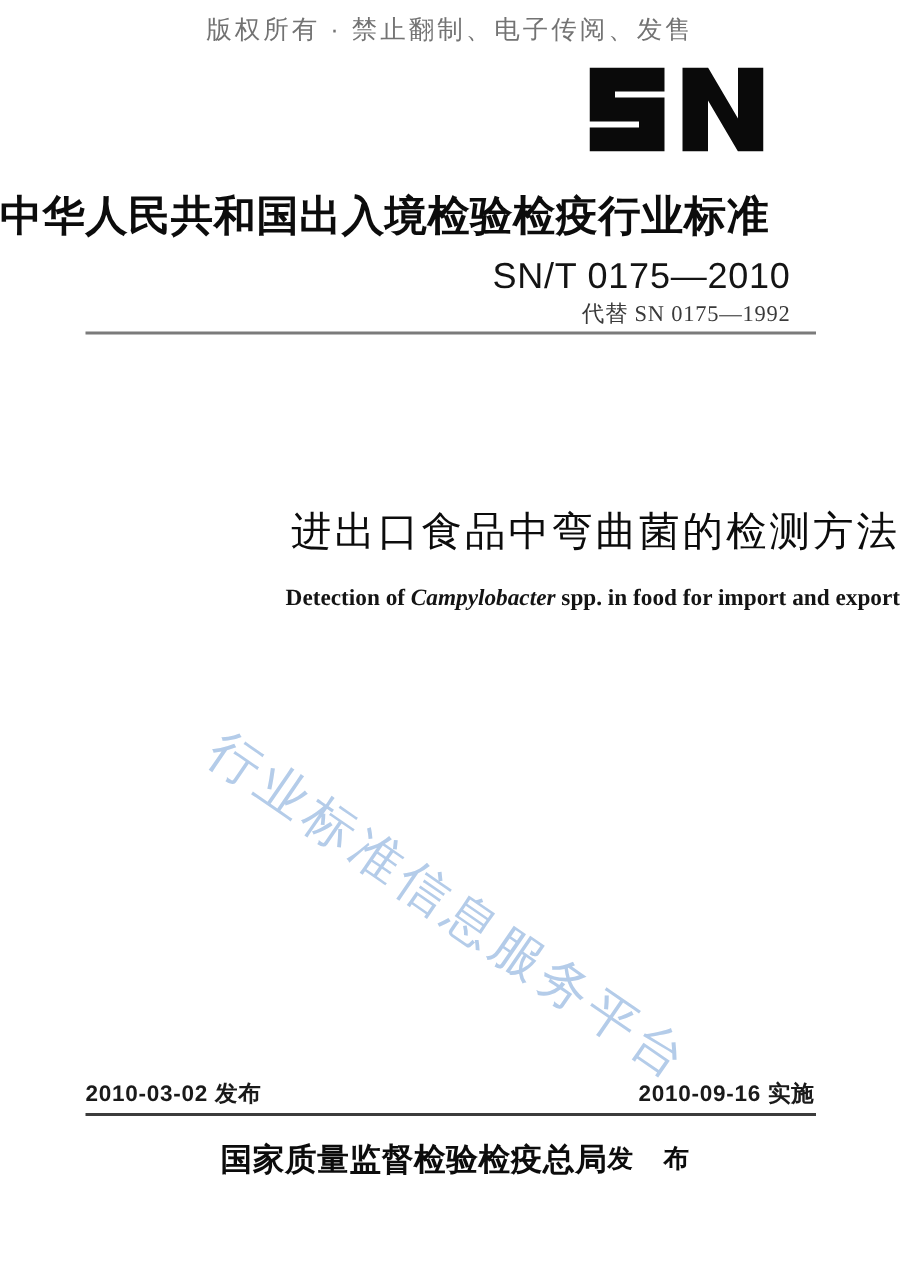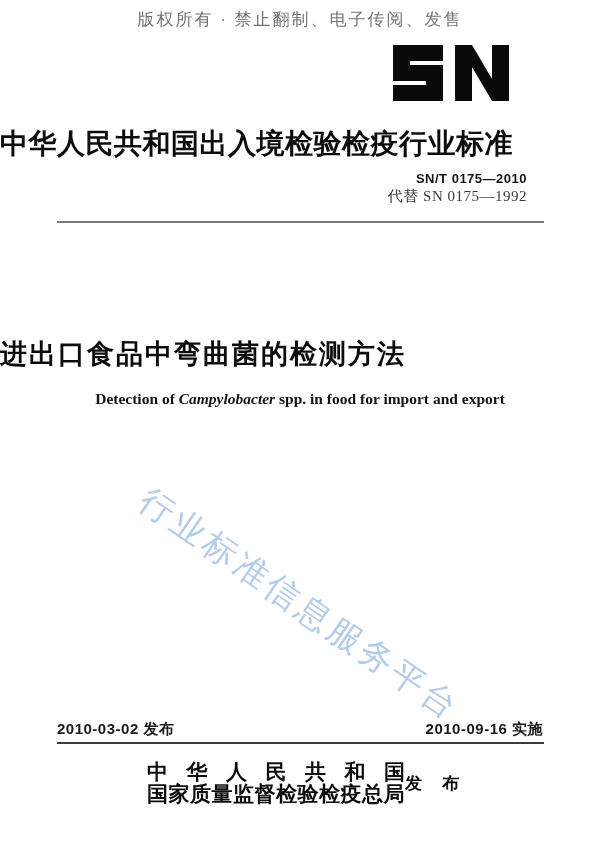--- a/index.html
+++ b/index.html
@@ -33,51 +33,51 @@
     font-weight: bold;
     letter-spacing: 0.5px;
     color: #0c0c0c;
   }
   .standard-number-block {
     position: absolute;
     top: 171px; right: 73px;
     text-align: right;
   }
   .standard-number {
-    font-size: 13px;
-    font-weight: bold;
+    font-size: 24px;
+    font-weight: normal;
     letter-spacing: 0.5px;
     color: #141414;
   }
   .replaces-number {
     margin-top: 1px;
     font-family: "Liberation Serif", "DejaVu Serif", serif;
     font-size: 15px;
     color: #3a3a3a;
     letter-spacing: 0.5px;
   }
   .rule-top {
     position: absolute;
     top: 221px; left: 57px;
     width: 487px; height: 0;
     border-top: 2px solid #7b7b7b;
   }
   .doc-title-cn {
     position: absolute;
     top: 336px; left: 0; right: 0;
-    text-align: left;
+    text-align: right;
     font-size: 27px;
-    font-weight: bold;
+    font-weight: normal;
     letter-spacing: 2px;
     color: #0c0c0c;
   }
   .doc-title-en {
     position: absolute;
     top: 390px; left: 0; right: 0;
-    text-align: center;
+    text-align: right;
     font-family: "Liberation Serif", "DejaVu Serif", serif;
     font-size: 15.5px;
     font-weight: bold;
     color: #141414;
   }
   .doc-title-en .italic-part { font-style: italic; }
   .watermark {
     position: absolute;
     top: 478px; left: 156px;
     font-size: 34px;
@@ -161,17 +161,16 @@
 
 <div class="date-row">
   <span>2010-03-02 发布</span>
   <span>2010-09-16 实施</span>
 </div>
 
 <div class="rule-bottom"></div>
 
 <div class="publisher-block">
   <div class="publisher-lines">
-    <div class="publisher-line1">中华人民共和国</div>
     <div class="publisher-line2">国家质量监督检验检疫总局</div>
   </div>
   <div class="publish-label">发 布</div>
 </div>
 
 </body></html>

